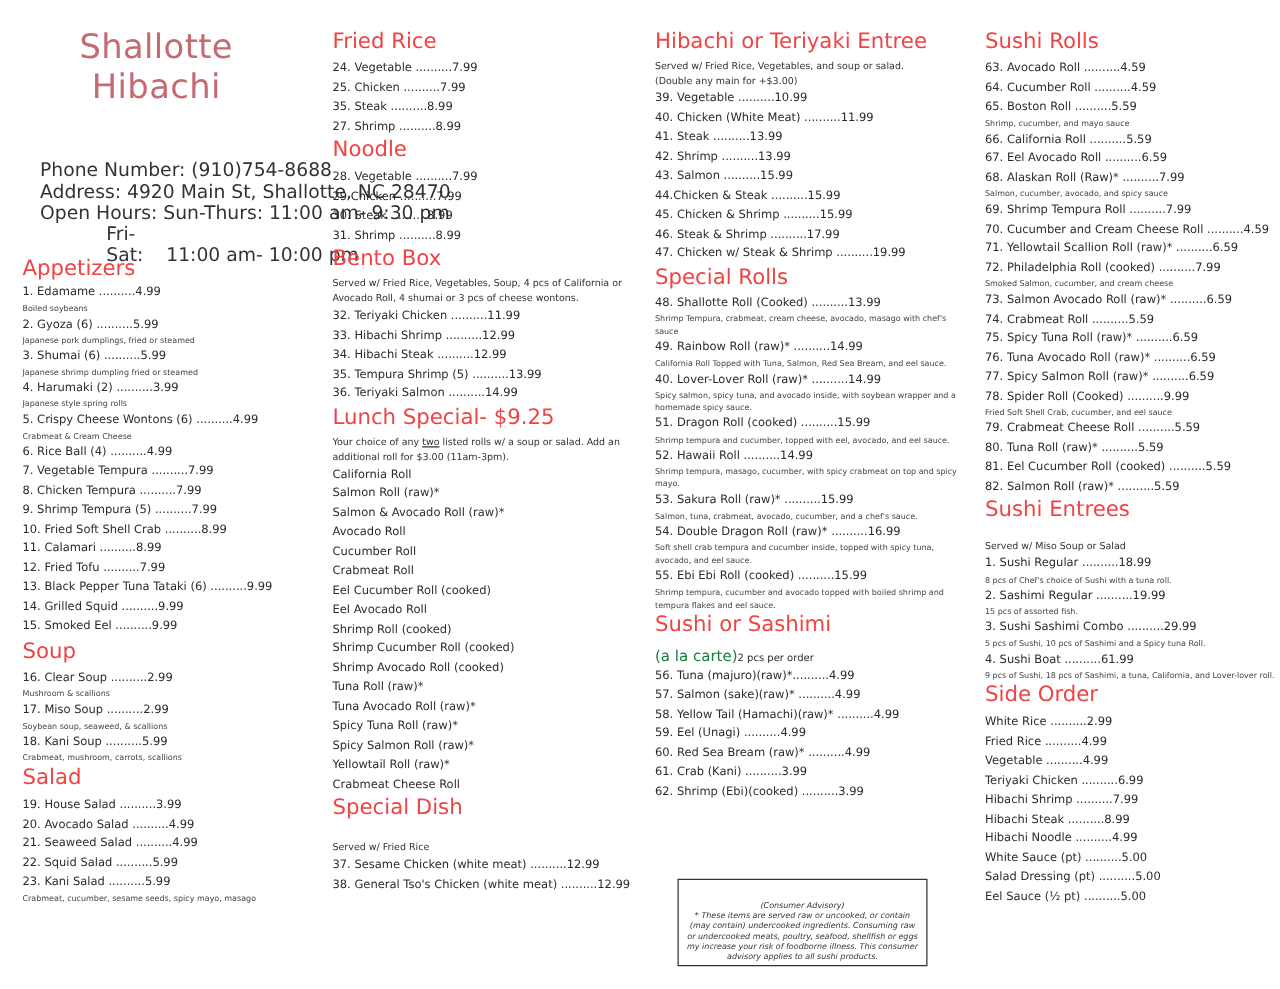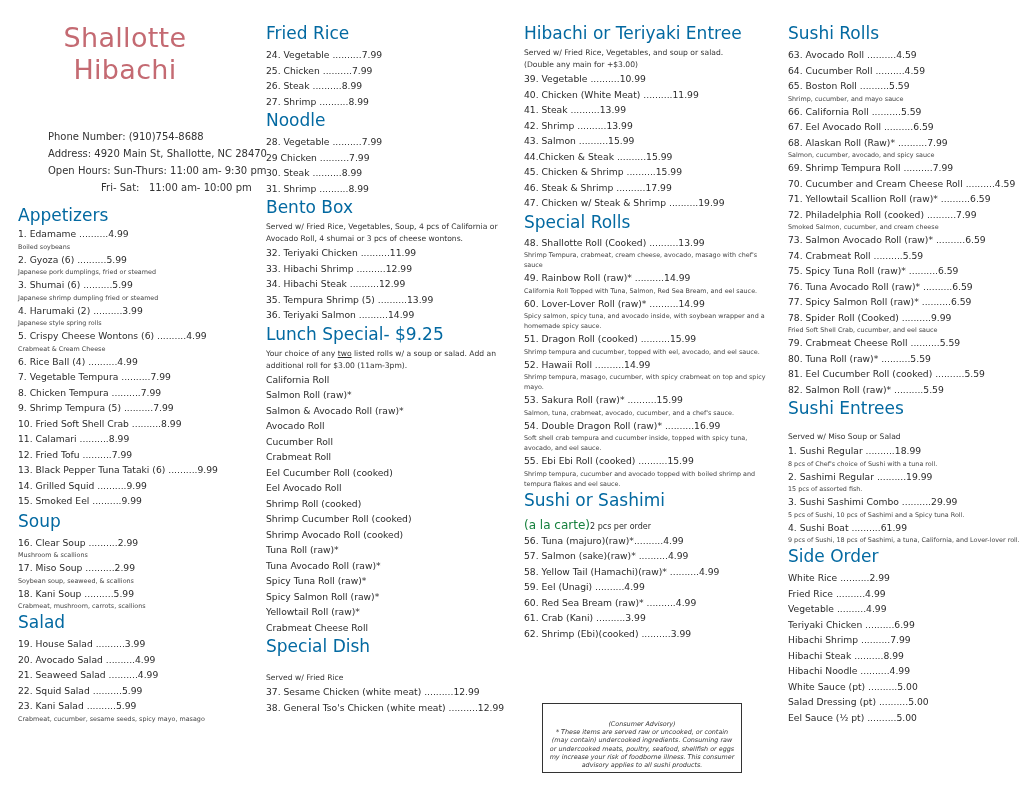--- a/index.html
+++ b/index.html
@@ -5,24 +5,24 @@
   html, body { margin:0; padding:0; background:#ffffff; }
   body { width:1024px; height:791px; position:relative; overflow:hidden;
          font-family:"DejaVu Sans", "Liberation Sans", sans-serif; color:#2b2b2b; }
   .col { position:absolute; top:0; }
   .c1 { left:18px; width:240px; }
   .c2 { left:266px; width:245px; }
   .c3 { left:524px; width:252px; }
   .c4 { left:788px; width:236px; }
   .title { position:absolute; left:40px; top:22px; width:170px; text-align:center;
            font-size:27px; line-height:32px; color:#c46a72; font-weight:normal; letter-spacing:0.3px; }
-  .info { position:absolute; left:48px; top:128px; font-size:10px; line-height:17px; color:#333; }
+  .info { position:absolute; left:32px; top:128px; font-size:15px; line-height:17px; color:#333; }
   .info .ind { padding-left:53px; }
   .info .ind span { display:inline-block; width:48px; }
-  h2 { font-weight:normal; color:#0369a1; font-size:17px; margin:0; line-height:22px; }
+  h2 { font-weight:normal; color:#ef4444; font-size:17px; margin:0; line-height:22px; }
   .it { font-size:9.2px; line-height:15.5px; white-space:nowrap; }
   .dt { font-size:6.4px; line-height:10px; color:#444; white-space:normal; }
   .note { font-size:7.6px; line-height:12px; color:#333; }
   .sub { font-size:8px;margin-top:44px; }
   .lc { color:#15803d; font-size:12px; }
   .adv { position:absolute; left:542px; top:703px; width:200px; height:70px;
          border:1px solid #333; font-style:italic; font-size:6.4px; line-height:8.2px;
          text-align:center; color:#333; padding:16px 6px 0; box-sizing:border-box; }
 </style>
 </head>
@@ -88,21 +88,21 @@
       </div>
   </section>
 </div>
 
 <div class="col c2" style="top:22px">
   <section>
     <h2>Fried Rice</h2>
     <div style="margin-top:3px">
         <div class="it">24. Vegetable ..........7.99</div>
         <div class="it">25. Chicken ..........7.99</div>
-        <div class="it">26. Steak ..........8.99</div>
+        <div class="it">35. Steak ..........8.99</div>
         <div class="it">27. Shrimp ..........8.99</div>
       </div>
   </section>
   <section>
     <h2>Noodle</h2>
     <div style="margin-top:3px">
         <div class="it">28. Vegetable ..........7.99</div>
         <div class="it">29 Chicken ..........7.99</div>
         <div class="it">30. Steak ..........8.99</div>
         <div class="it">31. Shrimp ..........8.99</div>
@@ -169,21 +169,21 @@
         <div class="it">47. Chicken w/ Steak &amp; Shrimp ..........19.99</div>
       </div>
   </section>
   <section>
     <h2>Special Rolls</h2>
     <div style="margin-top:2px">
         <div class="it">48. Shallotte Roll (Cooked) ..........13.99</div>
         <div class="dt">Shrimp Tempura, crabmeat, cream cheese, avocado, masago with chef's sauce</div>
         <div class="it">49. Rainbow Roll (raw)* ..........14.99</div>
         <div class="dt">California Roll Topped with Tuna, Salmon, Red Sea Bream, and eel sauce.</div>
-        <div class="it">60. Lover-Lover Roll (raw)* ..........14.99</div>
+        <div class="it">40. Lover-Lover Roll (raw)* ..........14.99</div>
         <div class="dt">Spicy salmon, spicy tuna, and avocado inside, with soybean wrapper and a homemade spicy sauce.</div>
         <div class="it">51. Dragon Roll (cooked) ..........15.99</div>
         <div class="dt">Shrimp tempura and cucumber, topped with eel, avocado, and eel sauce.</div>
         <div class="it">52. Hawaii Roll ..........14.99</div>
         <div class="dt">Shrimp tempura, masago, cucumber, with spicy crabmeat on top and spicy mayo.</div>
         <div class="it">53. Sakura Roll (raw)* ..........15.99</div>
         <div class="dt">Salmon, tuna, crabmeat, avocado, cucumber, and a chef's sauce.</div>
         <div class="it">54. Double Dragon Roll (raw)* ..........16.99</div>
         <div class="dt">Soft shell crab tempura and cucumber inside, topped with spicy tuna, avocado, and eel sauce.</div>
         <div class="it">55. Ebi Ebi Roll (cooked) ..........15.99</div>

